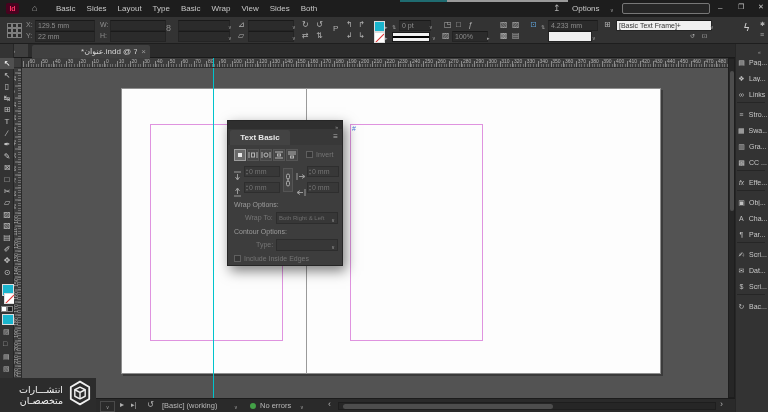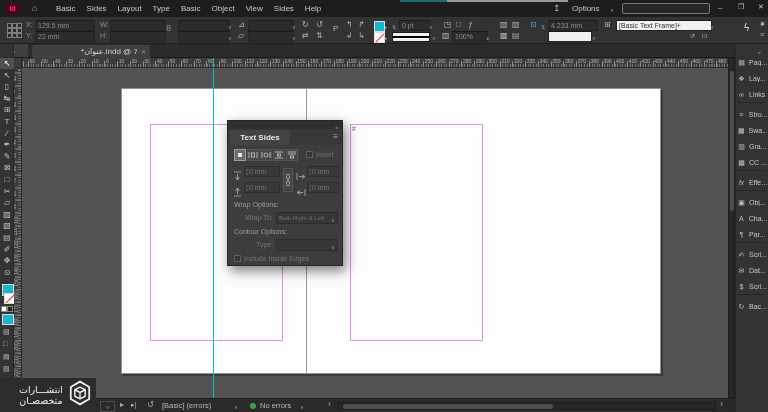--- a/index.html
+++ b/index.html
@@ -55,21 +55,21 @@
   #rpanel{left:735px;top:44px;width:33px;height:368px;background:#333;border-left:1px solid #262626;box-sizing:border-box;}
   .rpi{position:absolute;left:737px;width:30px;height:13px;display:flex;align-items:center;gap:3px;}
   .rpi .g{width:9px;text-align:center;font-size:7px;color:#c0c0c0;}
   .rpi .l{font-size:7px;color:#c9c9c9;overflow:hidden;white-space:nowrap;}
   .rpdiv{position:absolute;left:737px;width:28px;height:1px;background:#262626;}
   
   #statusbar{left:0;top:398px;width:735px;height:14px;background:#2a2a2a;border-top:1px solid #1c1c1c;box-sizing:border-box;}
   .st{font-size:7.5px;color:#b8b8b8;line-height:13px;}
   
   #watermark{left:0;top:378px;width:96px;height:34px;background:#2c2c2c;z-index:50;display:flex;align-items:center;justify-content:flex-end;gap:4px;padding:0 3px;box-sizing:border-box;}
-  #wmtext{direction:rtl;text-align:center;color:#f0f0f0;font-size:9.5px;line-height:11px;}
+  #wmtext{direction:rtl;text-align:right;color:#f0f0f0;font-size:9.5px;line-height:11px;}
   
   .swC{background:#1ab5cd;border:1px solid #ddd;}
   .swN{background:#fff;border:1px solid #ddd;position:relative;overflow:hidden;}
   .swN::after{content:"";position:absolute;left:-2px;right:-2px;top:50%;height:1px;background:#e03030;transform:rotate(-45deg);}
   .scroll{background:#262626;border:1px solid #1e1e1e;box-sizing:border-box;}
   .thumb{background:#4d4d4d;border-radius:3px;}
 </style>
 </head>
 <body>
 
@@ -78,24 +78,24 @@
   <div id="menubar" class="a">
     <div class="a" style="left:6px;top:3px;width:13px;height:11px;background:#49021f;border-radius:2px;
          display:flex;align-items:center;justify-content:center;font-size:7px;font-weight:bold;color:#ff3366;">Id</div>
     <span class="a ico" style="left:32px;top:3px;font-size:9px;">⌂</span>
     <div class="a" id="menu-items" style="left:56px;top:4px;display:flex;gap:11px;">
         <span class="mi">Basic</span>
         <span class="mi">Sides</span>
         <span class="mi">Layout</span>
         <span class="mi">Type</span>
         <span class="mi">Basic</span>
-        <span class="mi">Object</span>
+        <span class="mi">Wrap</span>
         <span class="mi">View</span>
         <span class="mi">Sides</span>
-        <span class="mi">Help</span>
+        <span class="mi">Both</span>
       </div>
     <span class="a ico" style="left:553px;top:3px;font-size:9px;">↥</span>
     <span class="a mi" style="left:572px;top:4px;">Options</span>
     <span class="a dd" style="left:610px;top:5px;">∨</span>
     <input class="a" style="left: 622px; top: 3px; width: 80px; height: 9px; background: rgb(38, 38, 38); border: 1px solid rgb(119, 119, 119); border-radius: 2px; color: rgb(204, 204, 204); font-size: 7px; padding: 0px 3px;" value="">
     <span class="a mi" style="left:718px;top:3px;">–</span>
     <span class="a mi" style="left:738px;top:3px;font-size:7px;">❐</span>
     <span class="a mi" style="left:758px;top:3px;font-size:7px;">✕</span>
     <div class="a" style="left:400px;top:0;width:47px;height:2px;background:#1f6b70;"></div>
     <div class="a" style="left:447px;top:0;width:121px;height:2px;background:#9a9a9a;"></div>
@@ -327,21 +327,21 @@
   <div class="a scroll" style="left:728px;top:58px;width:7px;height:340px;">
     <div class="thumb" style="position:absolute;left:1px;top:12px;width:4px;height:140px;"></div>
   </div>
 
   <div id="twpanel" class="a">
     <div class="a" style="left:0;top:0;width:114px;height:8px;background:#2f2f2f;">
       <span class="a dd" style="right:4px;top:1px;">»</span>
     </div>
     <div class="a" style="left:0;top:8px;width:114px;height:16px;background:#383838;">
       <div class="a" style="left:2px;top:1px;width:60px;height:15px;background:#434343;border-radius:2px 2px 0 0;
-           display:flex;align-items:center;justify-content:center;font-size:8px;font-weight:bold;color:#e8e8e8;">Text Sides</div>
+           display:flex;align-items:center;justify-content:center;font-size:8px;font-weight:bold;color:#e8e8e8;">Text Basic</div>
       <span class="a ico" style="right:4px;top:3px;font-size:8px;">≡</span>
     </div>
 
     <div class="twbtn sel" style="left:6px;">
       <svg width="8" height="8">
           <rect x="2" y="2" width="4" height="4" fill="#e8e8e8"></rect>
         </svg>
     </div>
     <div class="twbtn" style="left:19px;">
       <svg width="10" height="8">
@@ -513,21 +513,21 @@
       </div>
     </div>
 
   <div id="statusbar" class="a">
     <div class="a" style="left:100px;top:2px;width:13px;height:9px;border:1px solid #4a4a4a;display:flex;align-items:center;justify-content:center;">
       <span class="dd">∨</span>
     </div>
     <span class="a ico" style="left:120px;top:1px;">▸</span>
     <span class="a ico" style="left:131px;top:1px;font-size:7px;">▸|</span>
     <span class="a ico" style="left:147px;top:1px;">↺</span>
-    <span class="a st" style="left:162px;top:0;">[Basic] (errors)</span>
+    <span class="a st" style="left:162px;top:0;">[Basic] (working)</span>
     <span class="a dd" style="left:234px;top:3px;">∨</span>
     <div class="a" style="left:250px;top:4px;width:6px;height:6px;border-radius:50%;background:#43a047;"></div>
     <span class="a st" style="left:260px;top:0;">No errors</span>
     <span class="a dd" style="left:300px;top:3px;">∨</span>
     <span class="a ico" style="left:328px;top:0;font-size:9px;">‹</span>
     <div class="a scroll" style="left:338px;top:3px;width:378px;height:8px;">
       <div class="thumb" style="position:absolute;left:4px;top:1px;width:210px;height:5px;"></div>
     </div>
     <span class="a ico" style="left:720px;top:0;font-size:9px;">›</span>
   </div>

